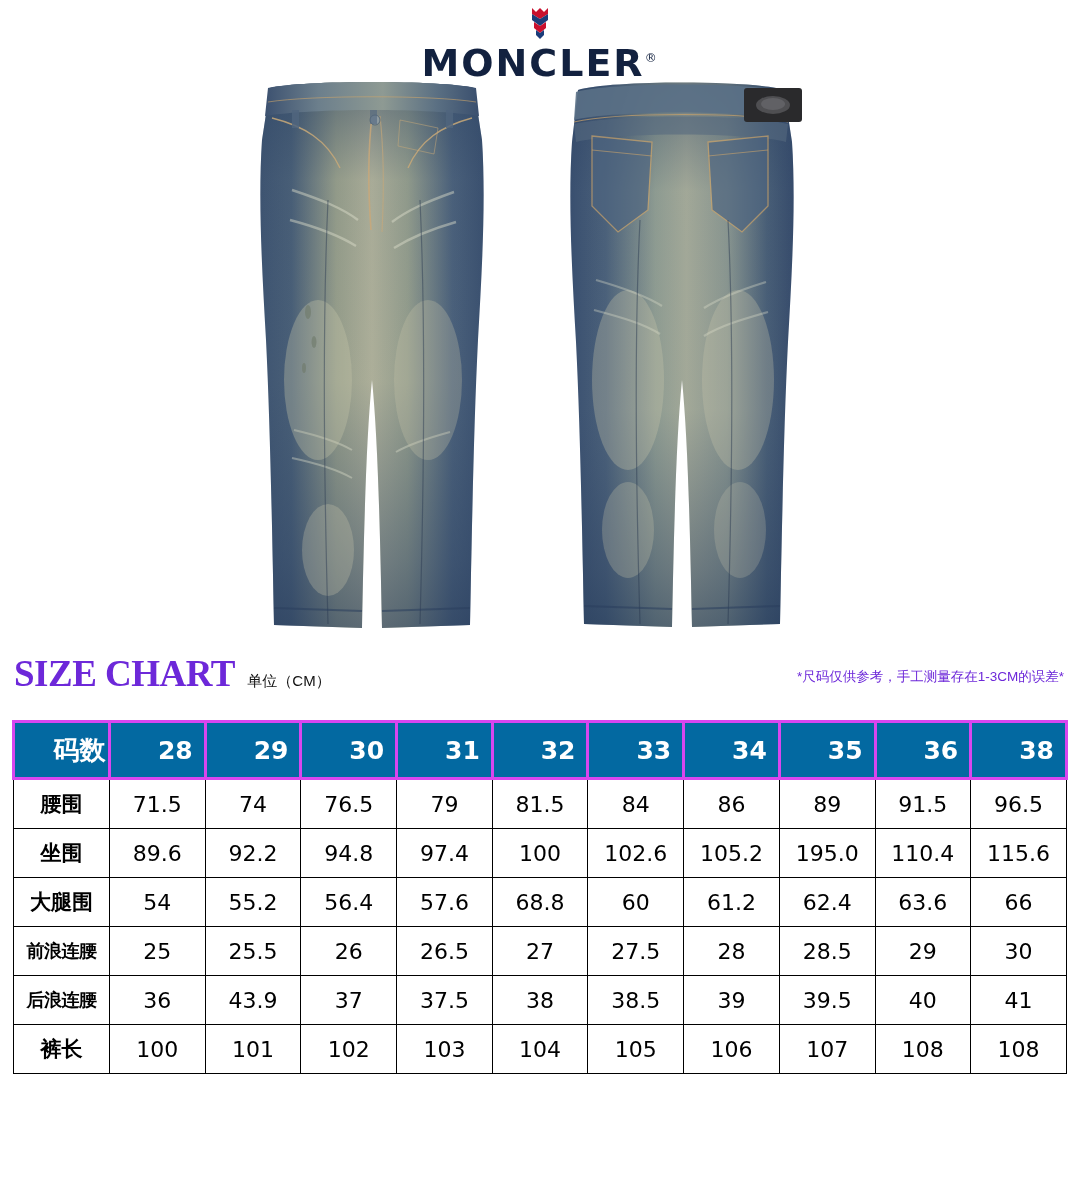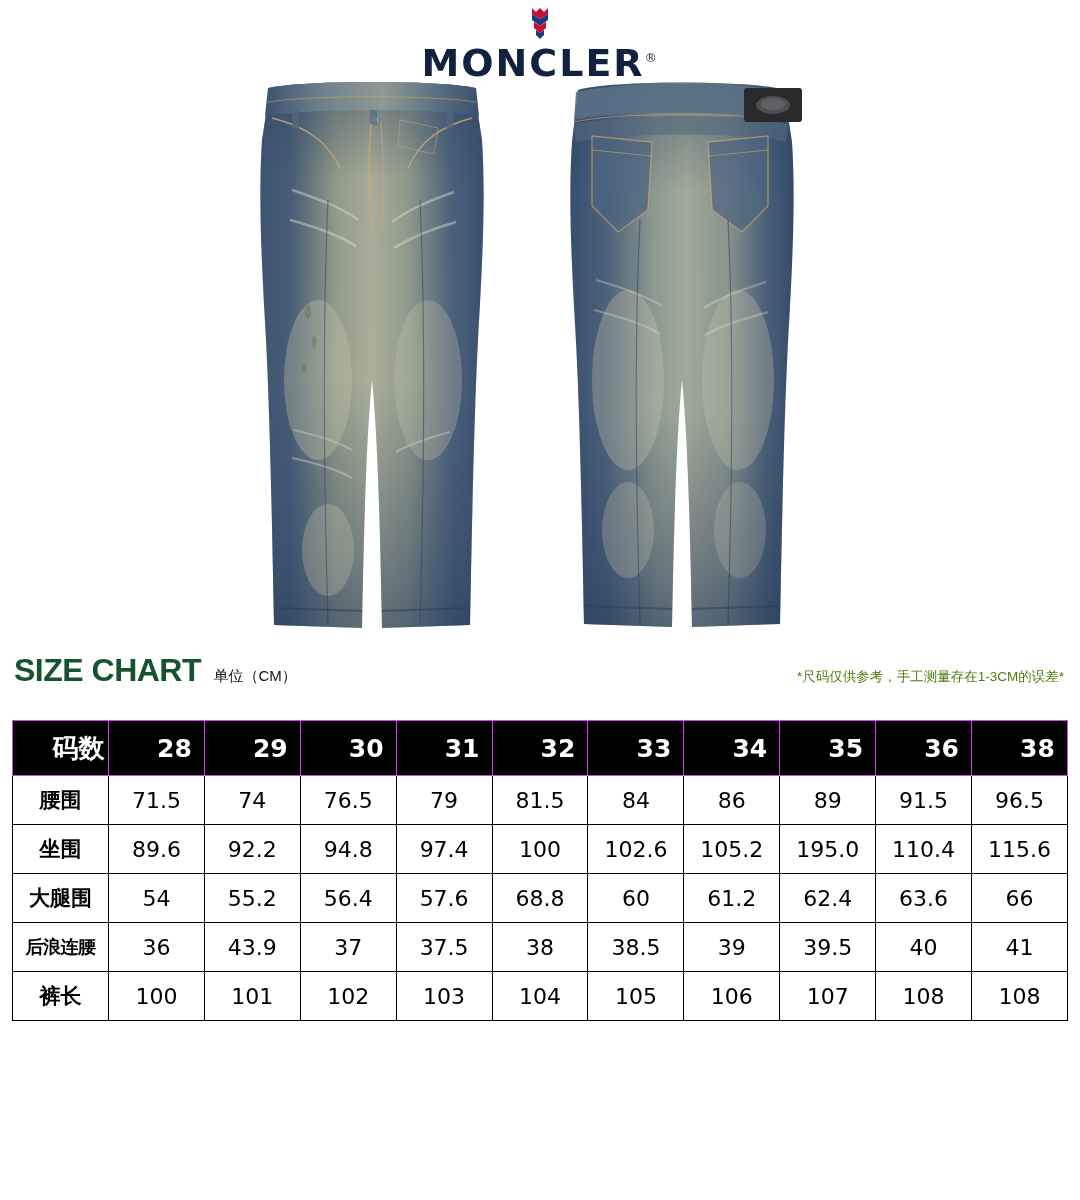--- a/index.html
+++ b/index.html
@@ -66,41 +66,41 @@
 
   
   .chart-head {
     position: absolute;
     left: 14px;
     top: 652px;
     width: 1052px;
     height: 50px;
   }
   .chart-title {
-    font-family: Liberation Sans, sans-serif;
+    font-family: Liberation Serif, serif;
     font-weight: bold;
-    font-size: 32px;
+    font-size: 37px;
     letter-spacing: -0.5px;
-    color: #14532d;
+    color: #6d28d9;
     display: inline-block;
     vertical-align: baseline;
   }
   .chart-unit {
     font-size: 15px;
     color: #111;
     display: inline-block;
     vertical-align: baseline;
     margin-left: 8px;
   }
   .chart-note {
     position: absolute;
     right: 2px;
     top: 16px;
     font-size: 13.5px;
-    color: #4d7c0f;
+    color: #6d28d9;
     white-space: nowrap;
   }
 
   
   .size-table {
     position: absolute;
     left: 12px;
     top: 720px;
     width: 1056px;
     border-collapse: collapse;
@@ -111,26 +111,26 @@
     border: 1px solid #000;
     text-align: center;
     vertical-align: middle;
     height: 48px;
     font-size: 22px;
     color: #000;
     font-family: "DejaVu Sans", sans-serif;
     padding: 0;
   }
   .size-table thead th {
-    background: #000000;
+    background: #0369a1;
     color: #ffffff;
     font-weight: bold;
     font-size: 25px;
     height: 54px;
-    border: 1px solid #d946ef;
+    border: 3px solid #d946ef;
     padding-left: 36px;
   }
   .size-table thead th.rowhead {
     font-size: 26px;
   }
   .size-table tbody th {
     background: #ffffff;
     color: #000;
     font-weight: bold;
     font-size: 21px;
@@ -358,20 +358,33 @@
         <td>56.4</td>
         <td>57.6</td>
         <td>68.8</td>
         <td>60</td>
         <td>61.2</td>
         <td>62.4</td>
         <td>63.6</td>
         <td>66</td>
       </tr>
       <tr>
+        <th class="narrow-label">前浪连腰</th>
+        <td>25</td>
+        <td>25.5</td>
+        <td>26</td>
+        <td>26.5</td>
+        <td>27</td>
+        <td>27.5</td>
+        <td>28</td>
+        <td>28.5</td>
+        <td>29</td>
+        <td>30</td>
+      </tr>
+      <tr>
         <th class="narrow-label">后浪连腰</th>
         <td>36</td>
         <td>43.9</td>
         <td>37</td>
         <td>37.5</td>
         <td>38</td>
         <td>38.5</td>
         <td>39</td>
         <td>39.5</td>
         <td>40</td>

